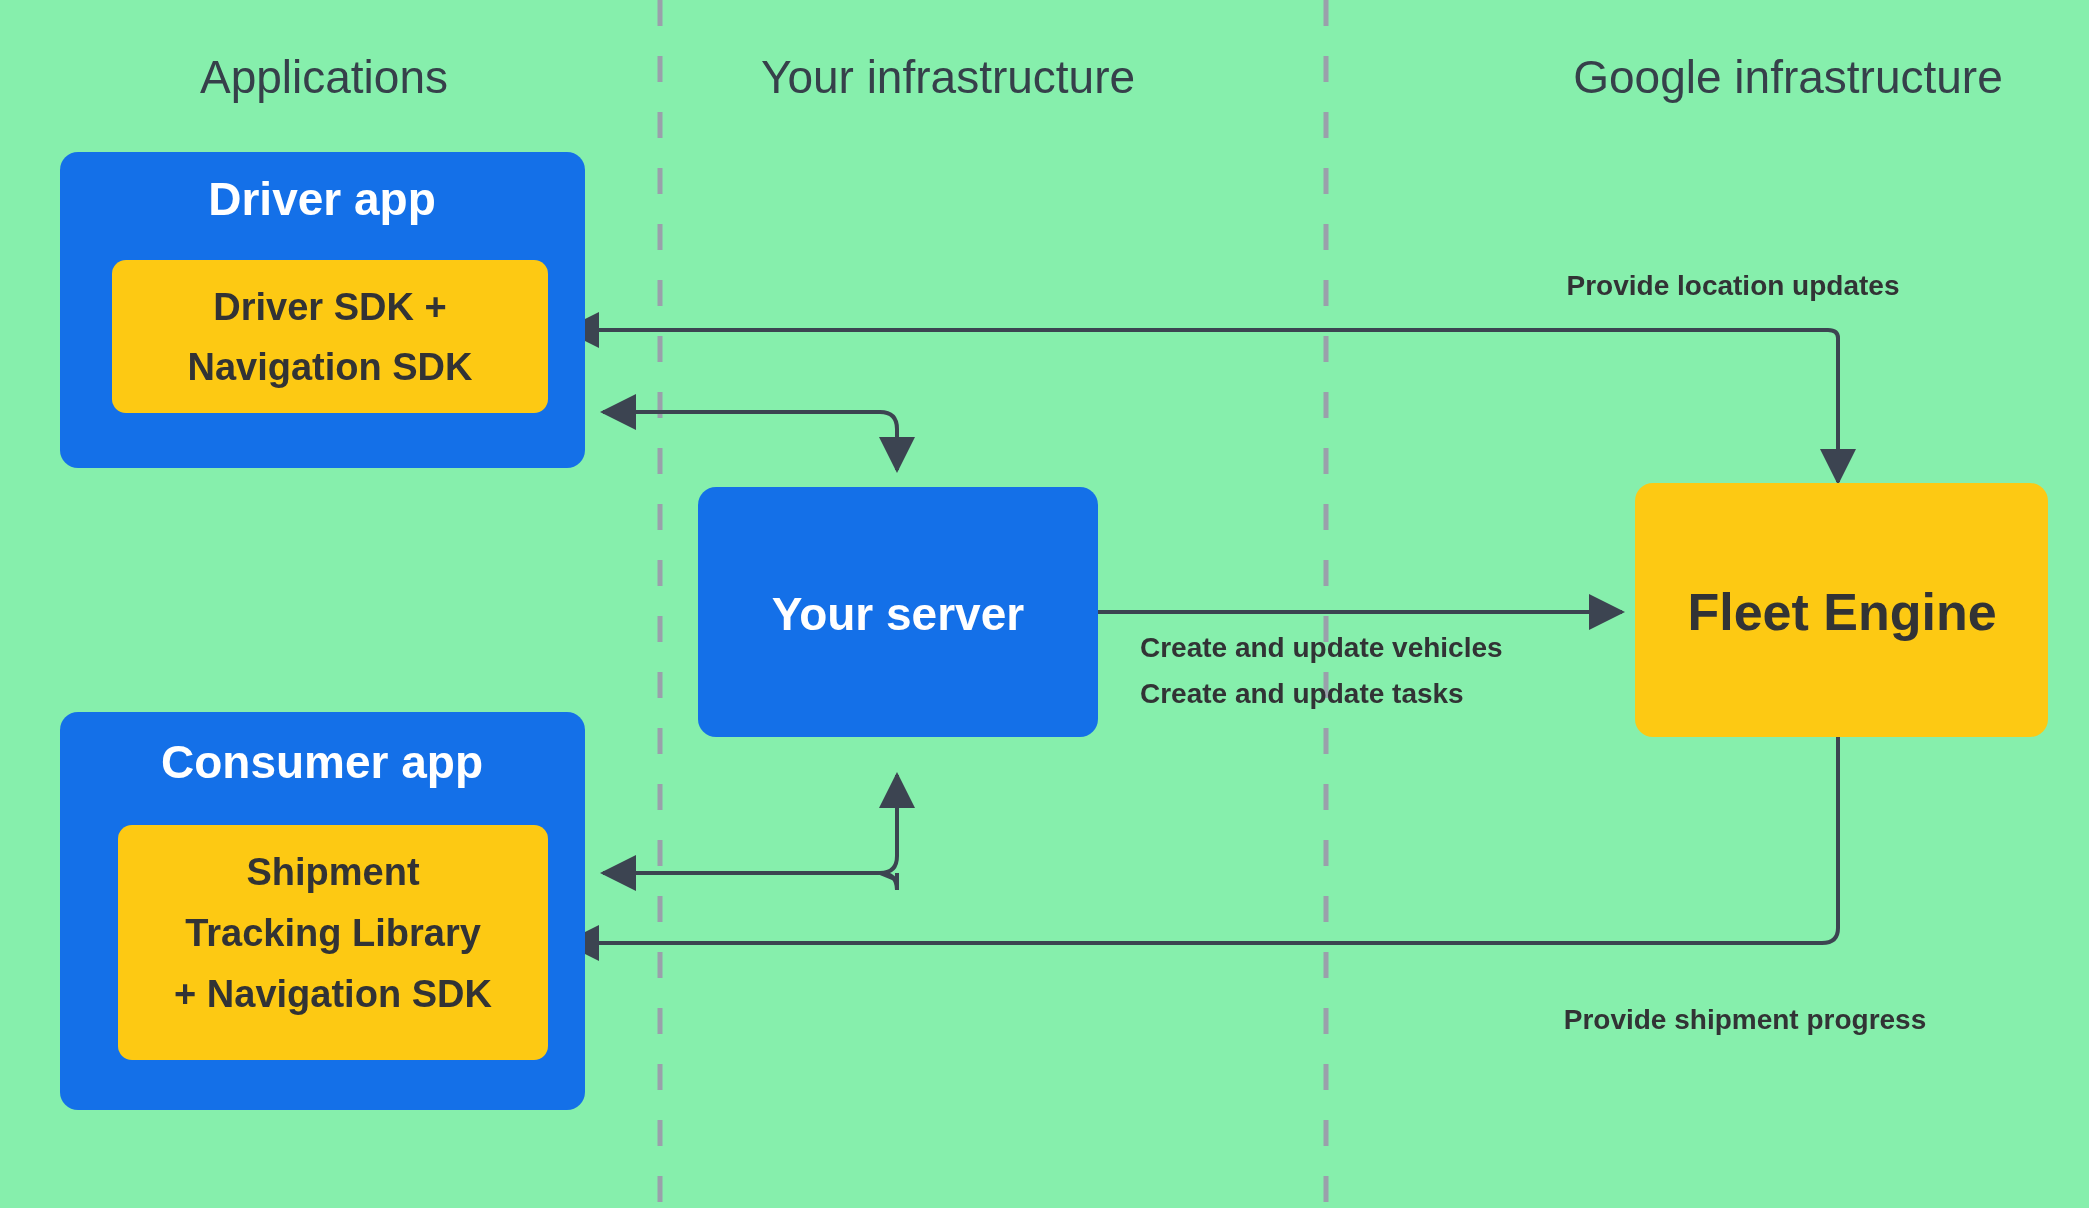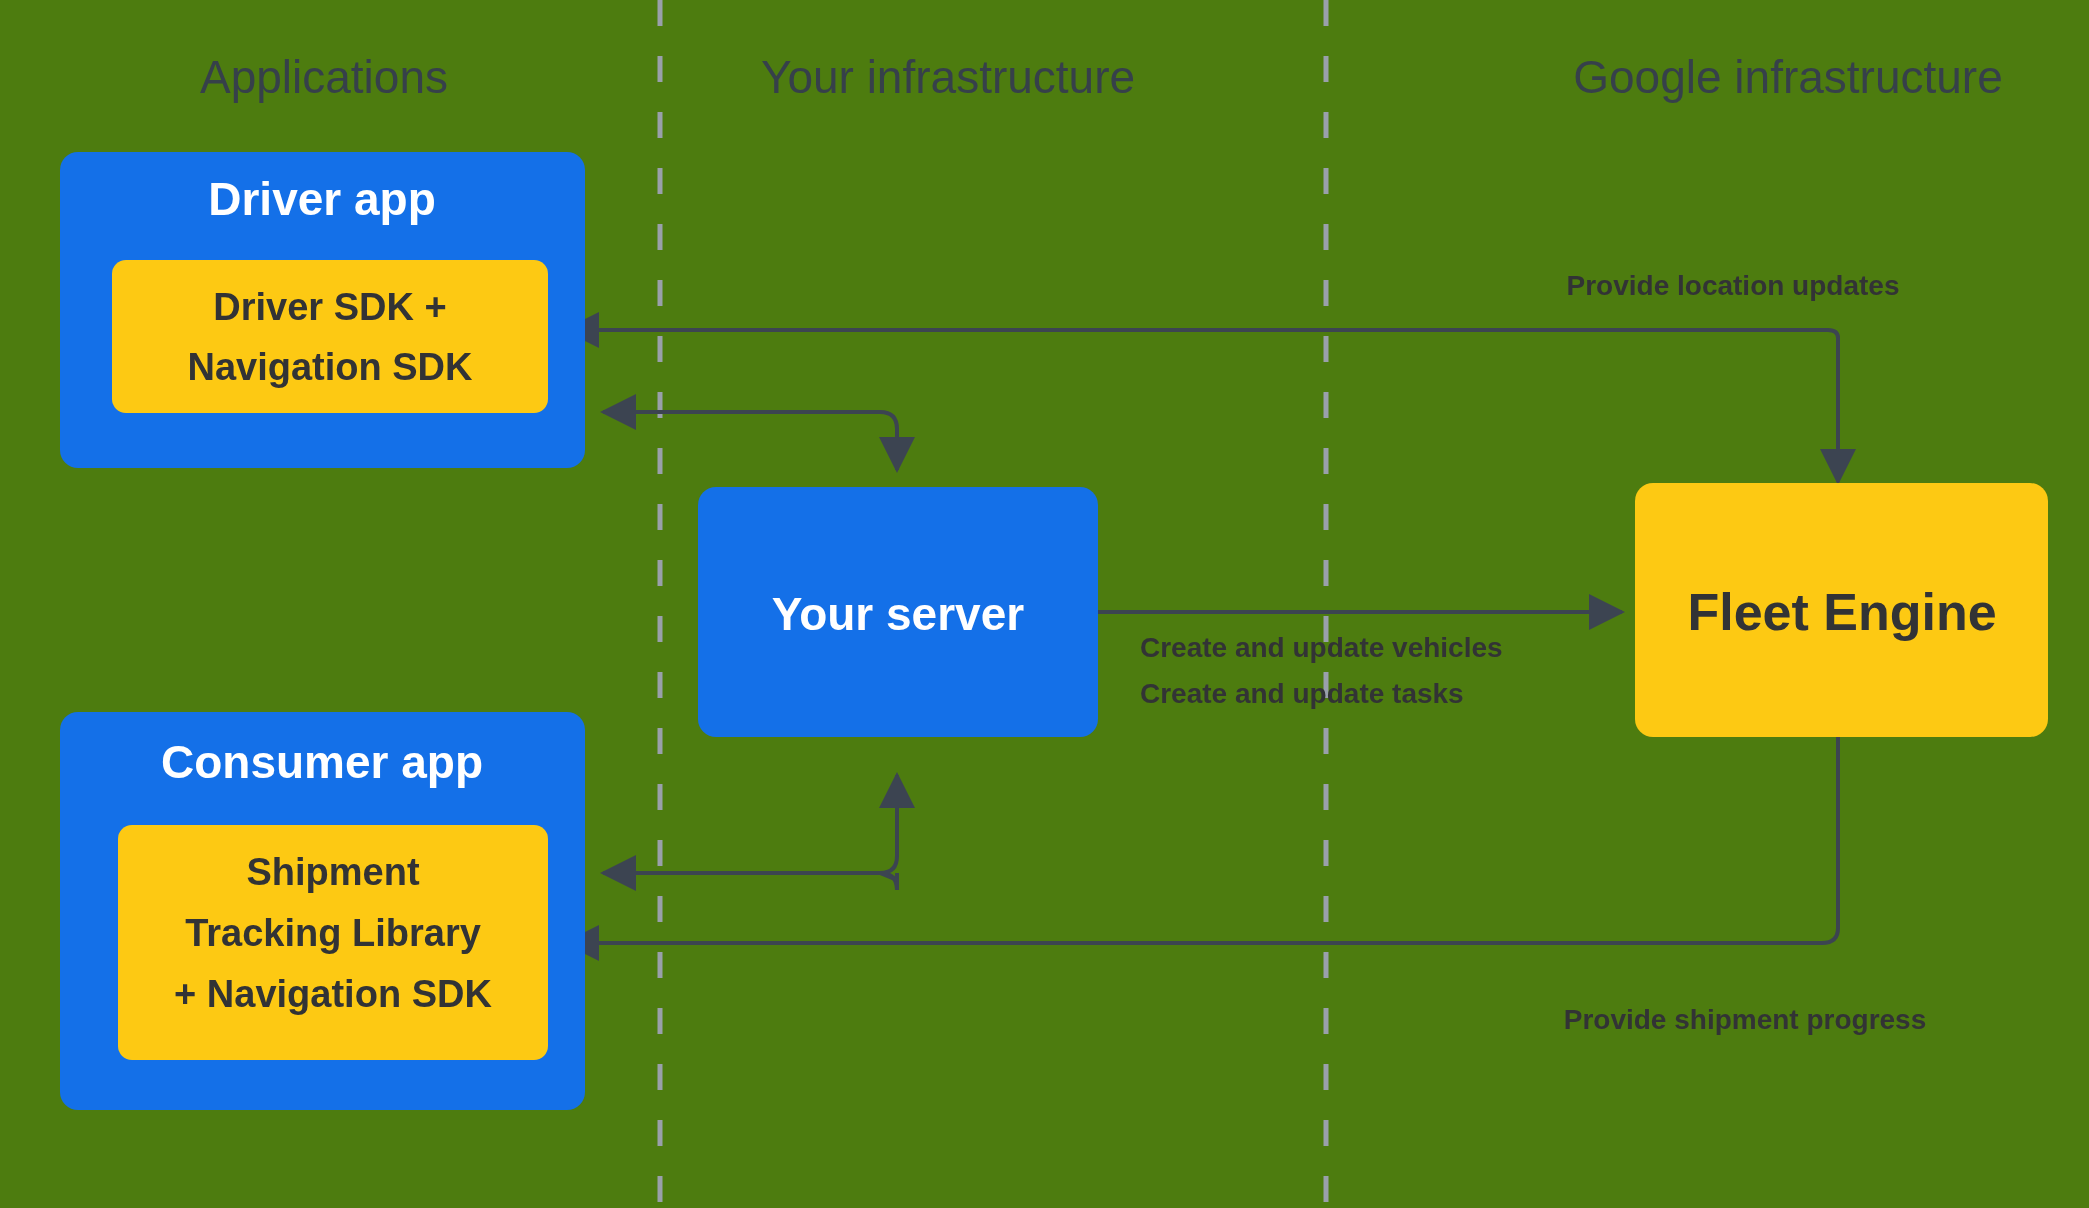--- a/index.html
+++ b/index.html
@@ -7,21 +7,21 @@
     padding: 0;
     background: #ffffff;
   }
   body {
     font-family: "Liberation Sans", sans-serif;
   }
   #diagram-root {
     position: relative;
     width: 2089px;
     height: 1208px;
-    background: #4d7c0f;
+    background: #86efac;
     overflow: hidden;
   }
   svg.layer {
     position: absolute;
     top: 0;
     left: 0;
     width: 2089px;
     height: 1208px;
   }
   .zone-title {

